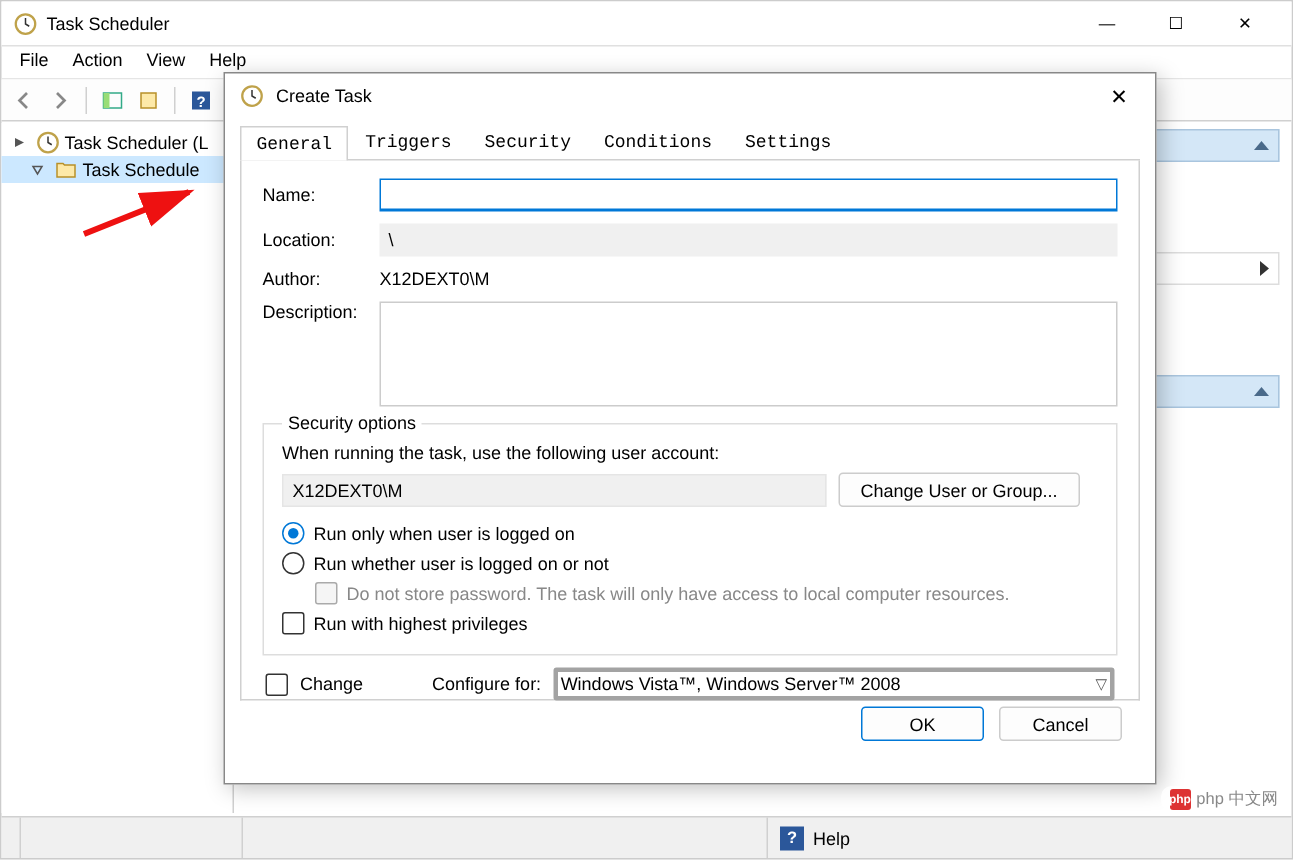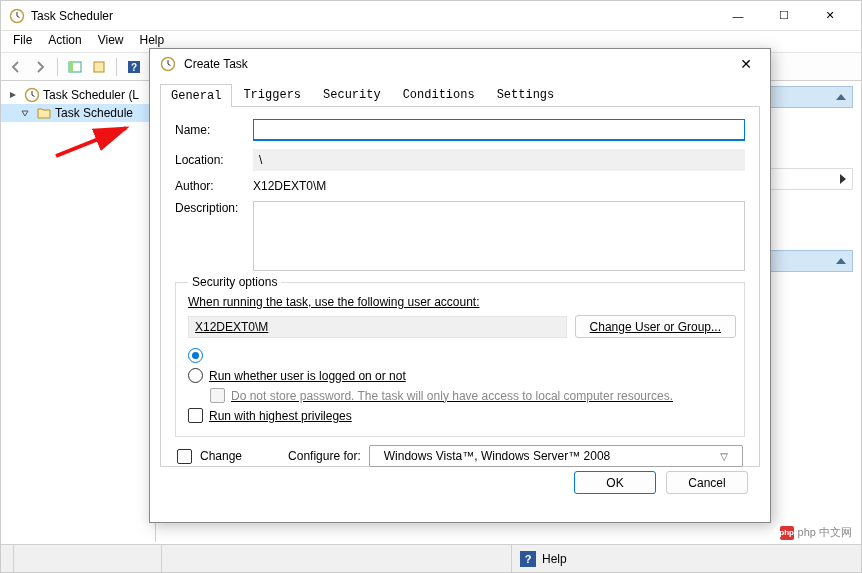--- a/index.html
+++ b/index.html
@@ -51,38 +51,38 @@
     
     .tabpanel { border: 1px solid #d0d0d0; border-top: none; padding: 12px 14px 8px 14px; height: 360px; }
     .form-row { display: flex; align-items: center; margin-bottom: 8px; font-size: 12px; justify-content: flex-end; }
     .form-row .lbl { width: 78px; }
     .form-row .fld { flex: 1; }
     .text-input { width: 100%; height: 22px; border: 1px solid #7a7a7a; padding: 0 4px; font-size: 12px; outline: none;}
     .text-input.name-field { border: 1px solid #0078d7; border-bottom: 2px solid #0078d7; }
     .readonly-box { background: #f0f0f0; height: 22px; display: flex; align-items: center; padding: 0 6px; font-size: 12px;}
     .textarea { width: 100%; height: 70px; border: 1px solid #ccc; resize: none; font-size: 12px; padding: 4px;}
     
-    .fieldset { border: 1px solid #ddd; padding: 10px 8px 8px 12px; margin-top: 4px; font-size: 12px; text-decoration: underline; }
+    .fieldset { border: 1px solid #ddd; padding: 10px 24px 8px 12px; margin-top: 4px; font-size: 12px; }
     .fieldset .legend { position: relative; top: -18px; background: #fff; display: inline-block; padding: 0 4px; margin-bottom: -10px;}
     .fs-content { margin-top: -12px;}
     .user-row { display: flex; gap: 8px; margin: 6px 0 10px 0; align-items: center;}
     .user-box { flex: 1; background: #f0f0f0; height: 22px; display: flex; align-items: center; padding: 0 6px; border: 1px solid #e5e5e5;}
     .btn { height: 23px; padding: 0 14px; background: #fdfdfd; border: 1px solid #ccc; font-size: 12px; border-radius: 3px; display: inline-flex; align-items: center; justify-content: center;}
     
     .radio-row, .check-row { display: flex; align-items: center; gap: 6px; margin: 5px 0; font-size: 12px;}
     .radio { width: 15px; height: 15px; border-radius: 50%; border: 1px solid #333; display: inline-flex; align-items: center; justify-content: center;}
     .radio.checked { border-color: #0078d7;}
     .radio.checked::after { content: ''; width: 7px; height: 7px; background: #0078d7; border-radius: 50%;}
     .checkbox { width: 15px; height: 15px; border: 1px solid #333; display: inline-flex; align-items: center; justify-content: center; border-radius: 2px;}
     .checkbox.disabled { border-color: #aaa; background: #f5f5f5;}
     .disabled-text { color: #888;}
     .indent { margin-left: 22px;}
     
     .bottom-row { display: flex; align-items: center; gap: 8px; margin-top: 8px; font-size: 12px; padding: 0 2px;}
-    .configure-select { flex: 1; height: 22px; border: 1px solid #a3a3a3; display: flex; align-items: center; justify-content: space-between; padding: 0 14px; border-radius: 2px;}
+    .configure-select { flex: 1; height: 22px; border: 3px solid #a3a3a3; display: flex; align-items: center; justify-content: space-between; padding: 0 2px; border-radius: 2px;}
     .configure-select .chev { font-size: 10px; color: #555;}
     
     .dialog-buttons { display: flex; justify-content: flex-end; gap: 10px; padding: 4px 12px 10px 0;}
     .dialog-buttons .btn { width: 82px; }
     .btn.primary { border-color: #0078d7;}
     
     
     .red-arrow { position: absolute; z-index: 20; left: 48px; top: 104px; pointer-events: none;}
     
     
@@ -246,20 +246,21 @@
       <div class="fieldset">
         <span class="legend">Security options</span>
         <div class="fs-content">
           <div>When running the task, use the following user account:</div>
           <div class="user-row">
             <div class="user-box">X12DEXT0\M</div>
             <div class="btn">Change User or Group...</div>
           </div>
           <div class="radio-row">
             <span class="radio checked"></span>
+            <span>Run only when user is logged on</span>
           </div>
           <div class="radio-row">
             <span class="radio"></span>
             <span>Run whether user is logged on or not</span>
           </div>
           <div class="check-row indent">
             <span class="checkbox disabled"></span>
             <span class="disabled-text">Do not store password.  The task will only have access to local computer resources.</span>
           </div>
           <div class="check-row">

